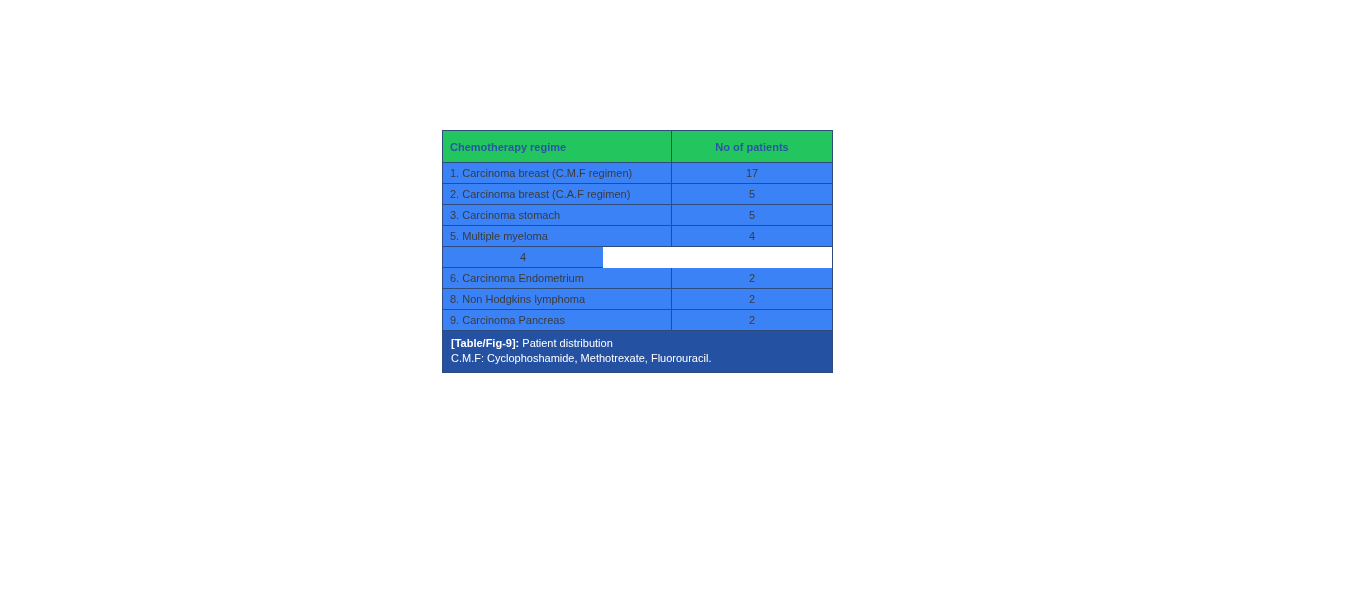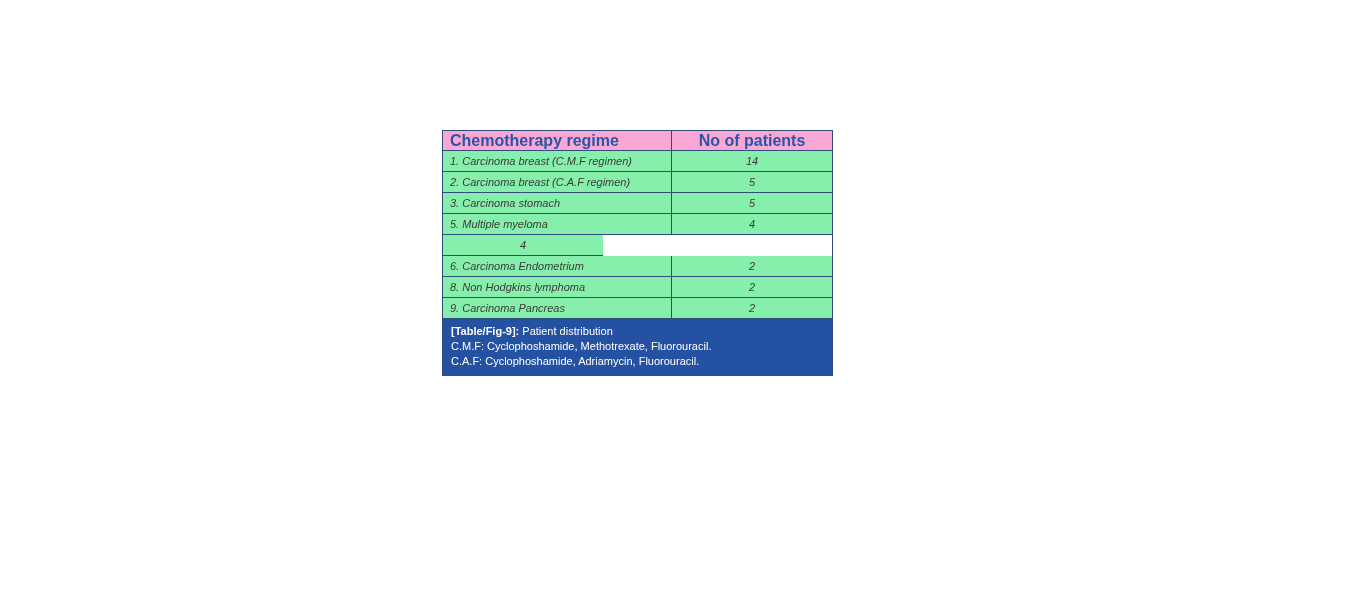--- a/index.html
+++ b/index.html
@@ -26,32 +26,31 @@
   .tr .td, .tr .th {
     border-right: 1px solid #2e4d7d;
     border-bottom: 1px solid #2e4d7d;
     overflow: hidden;
     white-space: nowrap;
   }
   .tr .td:last-child, .tr .th:last-child { border-right: none; }
   .col-regime { width: 229px; padding: 0 0 0 7px; display: flex; align-items: center; }
   .col-count  { width: 160px; display: flex; align-items: center; justify-content: center; }
   .header-row .th {
-    height: 20px;
-    background: #f9a8d4;
+    height: 32px;
+    background: #22c55e;
     color: #2b55a6;
     font-weight: bold;
-    font-size: 16px;
+    font-size: 11px;
   }
   .data-row .td {
     height: 21px;
-    background: #86efac;
+    background: #3b82f6;
     color: #3b3b3b;
     font-size: 11px;
-    font-style: italic;
   }
   .caption-block {
     background: #2551a2;
     color: #ffffff;
     font-size: 11px;
     line-height: 15px;
     padding: 5px 8px 6px 8px;
   }
   .caption-line { white-space: nowrap; }
   .caption-label { font-weight: bold; }
@@ -61,21 +60,21 @@
 
 <div class="figure-table">
 
   <div class="tr header-row">
     <div class="th col-regime">Chemotherapy regime</div>
     <div class="th col-count">No of patients</div>
   </div>
 
   <div class="tr data-row">
     <div class="td col-regime">1. Carcinoma breast (C.M.F regimen)</div>
-    <div class="td col-count">14</div>
+    <div class="td col-count">17</div>
   </div>
   <div class="tr data-row">
     <div class="td col-regime">2. Carcinoma breast (C.A.F regimen)</div>
     <div class="td col-count">5</div>
   </div>
   <div class="tr data-row">
     <div class="td col-regime">3. Carcinoma stomach</div>
     <div class="td col-count">5</div>
   </div>
   <div class="tr data-row">
@@ -94,16 +93,15 @@
     <div class="td col-count">2</div>
   </div>
   <div class="tr data-row">
     <div class="td col-regime">9. Carcinoma Pancreas</div>
     <div class="td col-count">2</div>
   </div>
 
   <div class="caption-block">
     <div class="caption-line"><span class="caption-label">[Table/Fig-9]:</span><span> Patient distribution</span></div>
     <div class="caption-line">C.M.F: Cyclophoshamide, Methotrexate, Fluorouracil.</div>
-    <div class="caption-line">C.A.F: Cyclophoshamide, Adriamycin, Fluorouracil.</div>
   </div>
 
 </div>
 
 </body></html>

